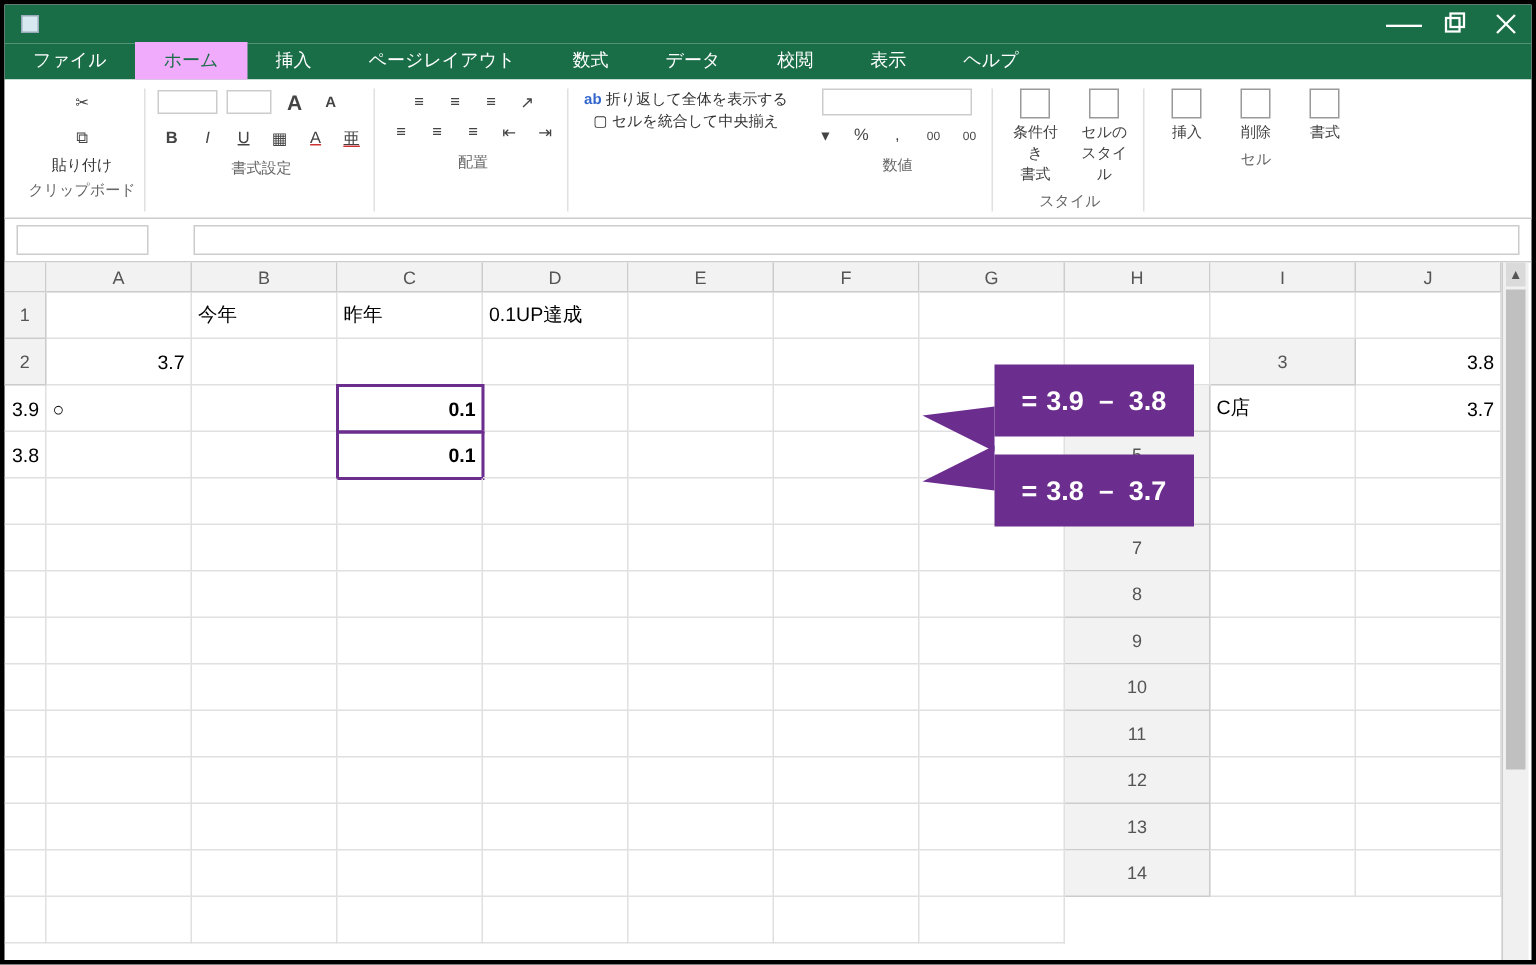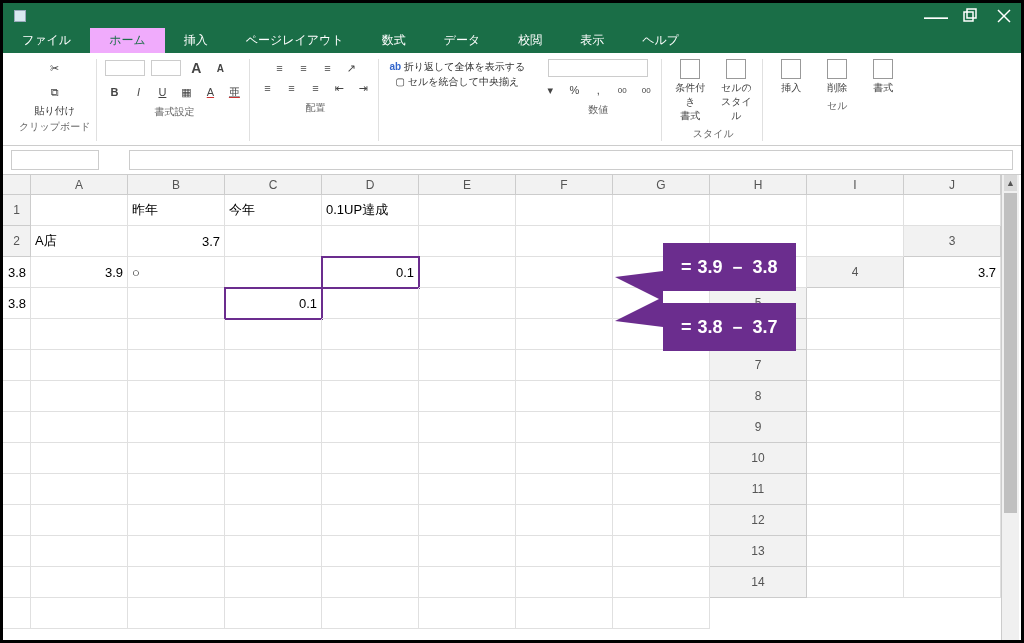--- a/index.html
+++ b/index.html
@@ -23,21 +23,21 @@
 .namebox-row { display: flex; border-bottom: 1px solid #ccc; padding: 4px 8px; gap: 6px; }
 .namebox { width: 88px; height: 20px; border: 1px solid #ccc; background: #fff; }
 .fx-icon { width: 18px; height: 20px; display: flex; align-items: center; justify-content: center; font-size: 11px; color: #555; font-style: italic; }
 .formula-bar { flex: 1; height: 20px; border: 1px solid #ccc; background: #fff; }
 .grid-wrap { position: relative; display: flex; height: calc(643px - 26px - 24px - 72px - 28px - 6px); }
 .grid { display: grid; grid-template-columns: 28px repeat(10, 97px); grid-template-rows: 20px repeat(14, 31px); font-size: 13px; color: #000; }
 .ch, .rh, .corner { background: #f2f2f2; border: 1px solid #ccc; border-top: none; border-left: none; display: flex; align-items: center; justify-content: center; font-size: 12px; color: #555; }
 .cell { border-right: 1px solid #e0e0e0; border-bottom: 1px solid #e0e0e0; display: flex; align-items: center; padding: 0 4px; }
 .t-left { justify-content: flex-start; }
 .t-right { justify-content: flex-end; }
-.outlined { outline: 2px solid #6b2d8e; outline-offset: -1px; }
+.outlined { outline: 2px solid #6b2d8e; outline-offset: -1px; font-weight: bold; }
 .scrollbar-v { width: 18px; background: #f0f0f0; border-left: 1px solid #ccc; position: relative; }
 .scroll-thumb { position: absolute; top: 18px; left: 2px; right: 2px; height: 320px; background: #c0c0c0; }
 .scroll-arrow { position: absolute; left: 2px; right: 2px; height: 16px; background: #dadada; display: flex; align-items: center; justify-content: center; font-size: 9px; color: #555; }
 .callout { position: absolute; background: #6b2d8e; color: #fff; font-weight: bold; font-size: 18px; padding: 12px 18px; display: flex; align-items: center; gap: 6px; }
 .callout .pointer { position: absolute; left: -48px; width: 0; height: 0; border-right: 48px solid #6b2d8e; }
 .small-square { width: 12px; height: 12px; background: #d8e8f0; border: 1px solid #9ab; display:inline-block; }
 </style>
 </head>
 <body>
 
@@ -187,50 +187,50 @@
       <div class="ch">C</div>
       <div class="ch">D</div>
       <div class="ch">E</div>
       <div class="ch">F</div>
       <div class="ch">G</div>
       <div class="ch">H</div>
       <div class="ch">I</div>
       <div class="ch">J</div>
       <div class="rh">1</div>
       <div class="cell t-left"></div>
+      <div class="cell t-left">今年</div>
       <div class="cell t-left">昨年</div>
-      <div class="cell t-left">今年</div>
       <div class="cell t-left">0.1UP達成</div>
       <div class="cell t-left"></div>
       <div class="cell t-left"></div>
       <div class="cell t-left"></div>
       <div class="cell t-left"></div>
       <div class="cell t-left"></div>
       <div class="cell t-left"></div>
       <div class="rh">2</div>
-      <div class="cell t-left">A店</div>
       <div class="cell t-right">3.7</div>
       <div class="cell t-left"></div>
       <div class="cell t-left"></div>
       <div class="cell t-left"></div>
       <div class="cell t-left"></div>
       <div class="cell t-left"></div>
       <div class="cell t-left"></div>
       <div class="cell t-left"></div>
       <div class="rh">3</div>
       <div class="cell t-right">3.8</div>
       <div class="cell t-right">3.9</div>
       <div class="cell t-left">○</div>
       <div class="cell t-left"></div>
       <div class="cell t-right outlined">0.1</div>
       <div class="cell t-left"></div>
       <div class="cell t-left"></div>
       <div class="cell t-left"></div>
       <div class="cell t-left"></div>
       <div class="rh">4</div>
+      <div class="cell t-left">C店</div>
       <div class="cell t-right">3.7</div>
       <div class="cell t-right">3.8</div>
       <div class="cell t-left"></div>
       <div class="cell t-left"></div>
       <div class="cell t-right outlined">0.1</div>
       <div class="cell t-left"></div>
       <div class="cell t-left"></div>
       <div class="cell t-left"></div>
       <div class="cell t-left"></div>
       <div class="rh">5</div>

